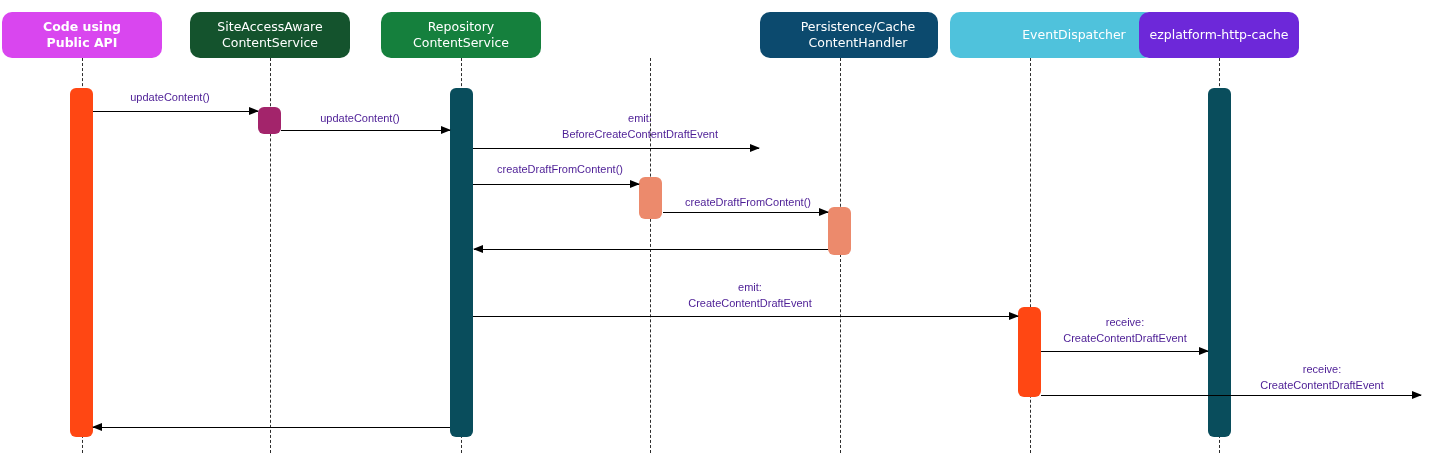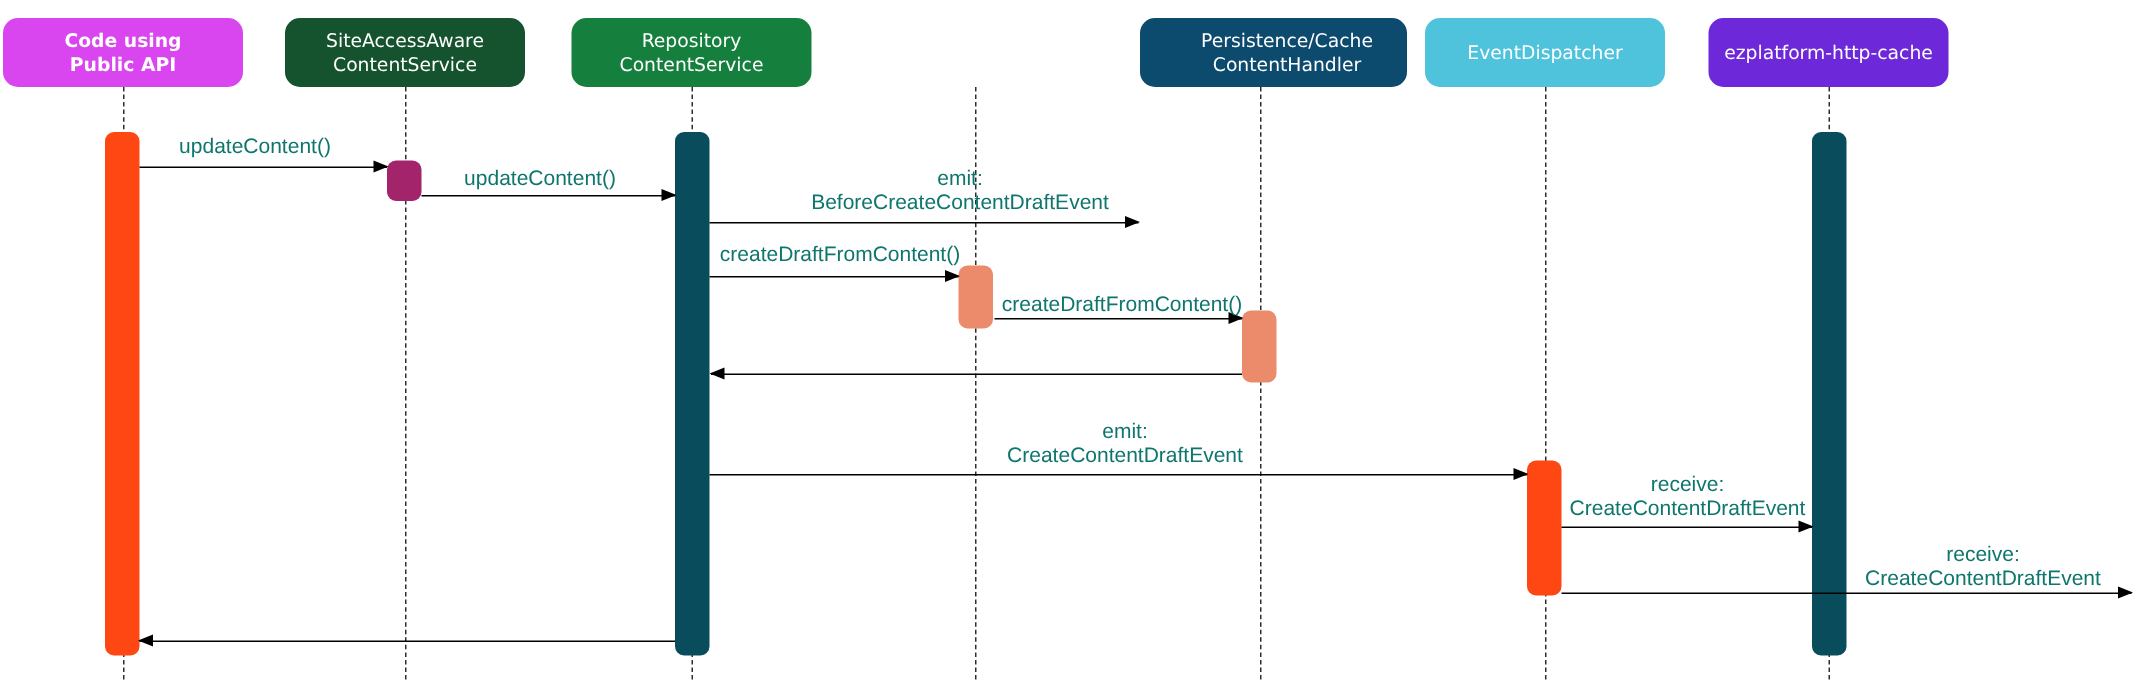--- a/index.html
+++ b/index.html
@@ -66,23 +66,23 @@
     top: -5.5px;
     width: 0; height: 0;
     border-right: 10px solid #000000;
     border-top: 4.5px solid transparent;
     border-bottom: 4.5px solid transparent;
   }
   .msg-label {
     position: absolute;
     transform: translateX(-50%);
     text-align: center;
-    font-size: 14px;
+    font-size: 11px;
     line-height: 16px;
-    color: #0f766e;
+    color: #4c1d95;
     white-space: pre-line;
     z-index: 3;
   }
 </style>
 </head>
 <body>
 
 <div id="canvas">
 
   <div class="lifeline" style="left:82px"></div>
@@ -94,21 +94,21 @@
   <div class="lifeline" style="left:1219px"></div>
 
   <div class="actor-box bold" style="left: 2px; background-color: #d946ef;">Code using
 Public API</div>
   <div class="actor-box" style="left: 190px; background-color: #14532d;">SiteAccessAware
 ContentService</div>
   <div class="actor-box" style="left: 381px; background-color: #15803d;">Repository
 ContentService</div>
   <div class="actor-box" style="left: 760px; background-color: #0c4a6e; padding-left: 18px;">Persistence/Cache
 ContentHandler</div>
-  <div class="actor-box" style="left: 950px; background-color: rgb(79, 194, 220);">EventDispatcher</div>
+  <div class="actor-box" style="left: 950px; background-color: rgb(79, 194, 220); padding-left: 44px;">EventDispatcher</div>
   <div class="actor-box" style="left: 1139px; background-color: #6d28d9;">ezplatform-http-cache</div>
 
   <div class="activation" style="left: 70px; top: 88px; height: 349px; background-color: rgb(255, 71, 19);"></div>
   <div class="activation" style="left: 258px; top: 107px; height: 27px; background-color: rgb(163, 36, 107);"></div>
   <div class="activation" style="left: 450px; top: 88px; height: 349px; background-color: rgb(9, 77, 92);"></div>
   <div class="activation" style="left: 639px; top: 177px; height: 42px; background-color: rgb(236, 138, 108);"></div>
   <div class="activation" style="left: 828px; top: 207px; height: 48px; background-color: rgb(236, 138, 108);"></div>
   <div class="activation" style="left: 1018px; top: 307px; height: 90px; background-color: rgb(255, 71, 19);"></div>
   <div class="activation" style="left: 1208px; top: 88px; height: 349px; background-color: rgb(9, 77, 92);"></div>
 

